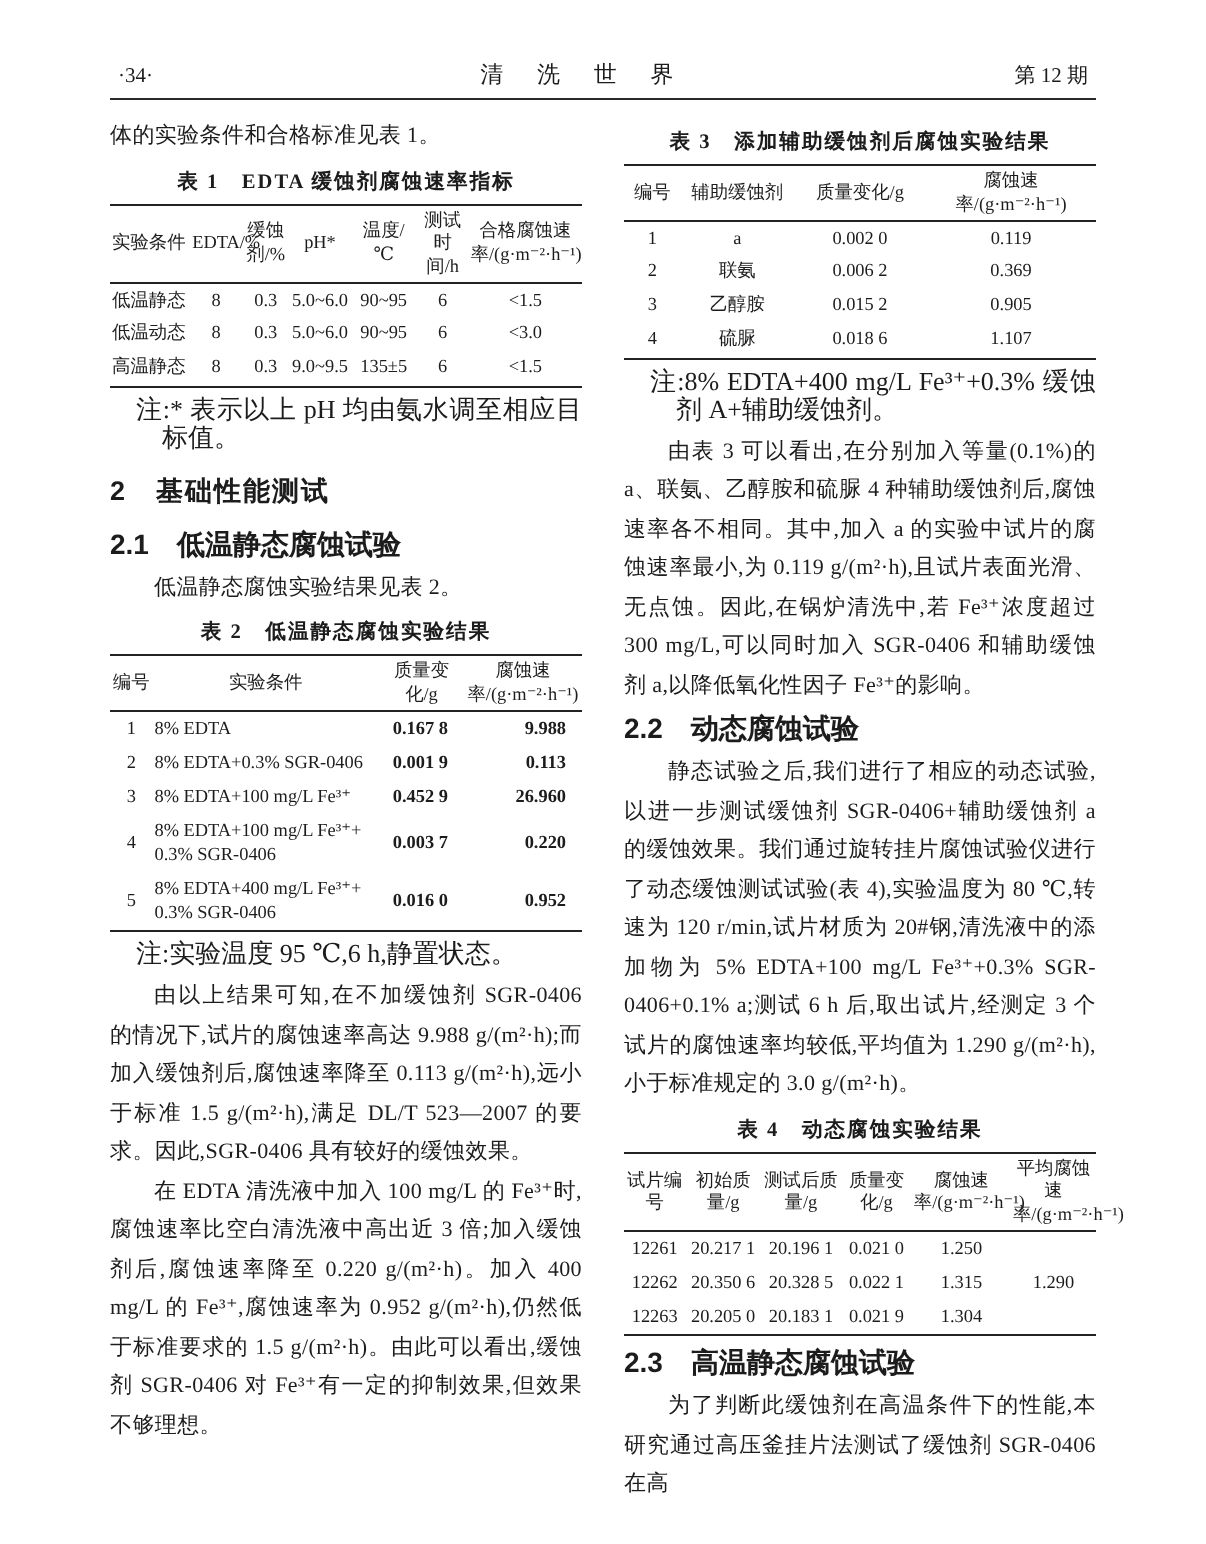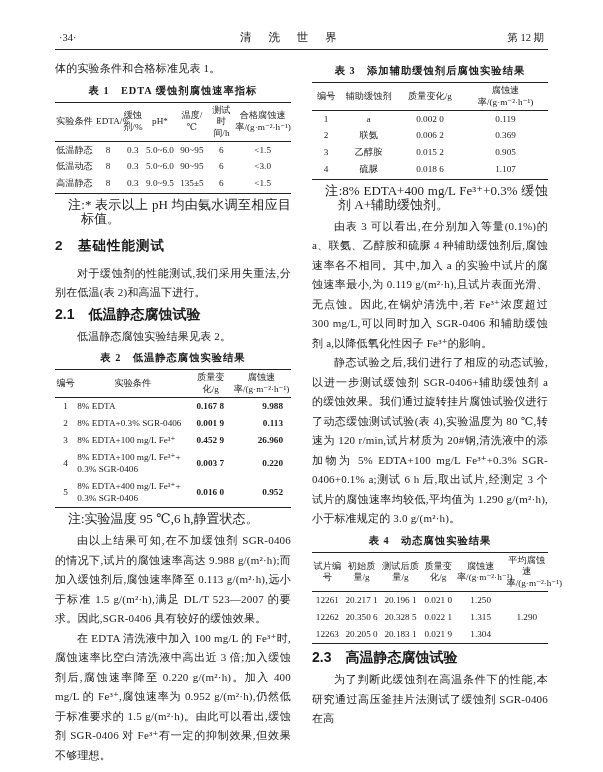--- a/index.html
+++ b/index.html
@@ -110,21 +110,20 @@
               <td>9.0~9.5</td>
               <td>135±5</td>
               <td>6</td>
               <td>&lt;1.5</td>
             </tr>
           </tbody>
         </table>
       <div class="note">注:* 表示以上 pH 均由氨水调至相应目标值。</div>
 
       <div class="h1">2　基础性能测试</div>
-      <p class="body">对于缓蚀剂的性能测试,我们采用失重法,分别在低温(表 2)和高温下进行。</p>
       <div class="h2">2.1　低温静态腐蚀试验</div>
       <p class="body">低温静态腐蚀实验结果见表 2。</p>
 
       <div class="tbl-title">表 2　低温静态腐蚀实验结果</div>
       <table class="t2">
           <thead>
             <tr>
               <th>编号</th>
               <th>实验条件</th>
               <th>质量变化/g</th>
@@ -205,20 +204,21 @@
               <td>4</td>
               <td>硫脲</td>
               <td>0.018 6</td>
               <td>1.107</td>
             </tr>
           </tbody>
         </table>
       <div class="note">注:8% EDTA+400 mg/L Fe³⁺+0.3% 缓蚀剂 A+辅助缓蚀剂。</div>
 
       <p class="body">由表 3 可以看出,在分别加入等量(0.1%)的 a、联氨、乙醇胺和硫脲 4 种辅助缓蚀剂后,腐蚀速率各不相同。其中,加入 a 的实验中试片的腐蚀速率最小,为 0.119 g/(m²·h),且试片表面光滑、无点蚀。因此,在锅炉清洗中,若 Fe³⁺浓度超过 300 mg/L,可以同时加入 SGR-0406 和辅助缓蚀剂 a,以降低氧化性因子 Fe³⁺的影响。</p>
+      <div class="h2">2.2　动态腐蚀试验</div>
       <p class="body">静态试验之后,我们进行了相应的动态试验,以进一步测试缓蚀剂 SGR-0406+辅助缓蚀剂 a 的缓蚀效果。我们通过旋转挂片腐蚀试验仪进行了动态缓蚀测试试验(表 4),实验温度为 80 ℃,转速为 120 r/min,试片材质为 20#钢,清洗液中的添加物为 5% EDTA+100 mg/L Fe³⁺+0.3% SGR-0406+0.1% a;测试 6 h 后,取出试片,经测定 3 个试片的腐蚀速率均较低,平均值为 1.290 g/(m²·h),小于标准规定的 3.0 g/(m²·h)。</p>
 
       <div class="tbl-title">表 4　动态腐蚀实验结果</div>
       <table class="t4">
           <thead>
             <tr>
               <th>试片编号</th>
               <th>初始质量/g</th>
               <th>测试后质量/g</th>
               <th>质量变化/g</th>

